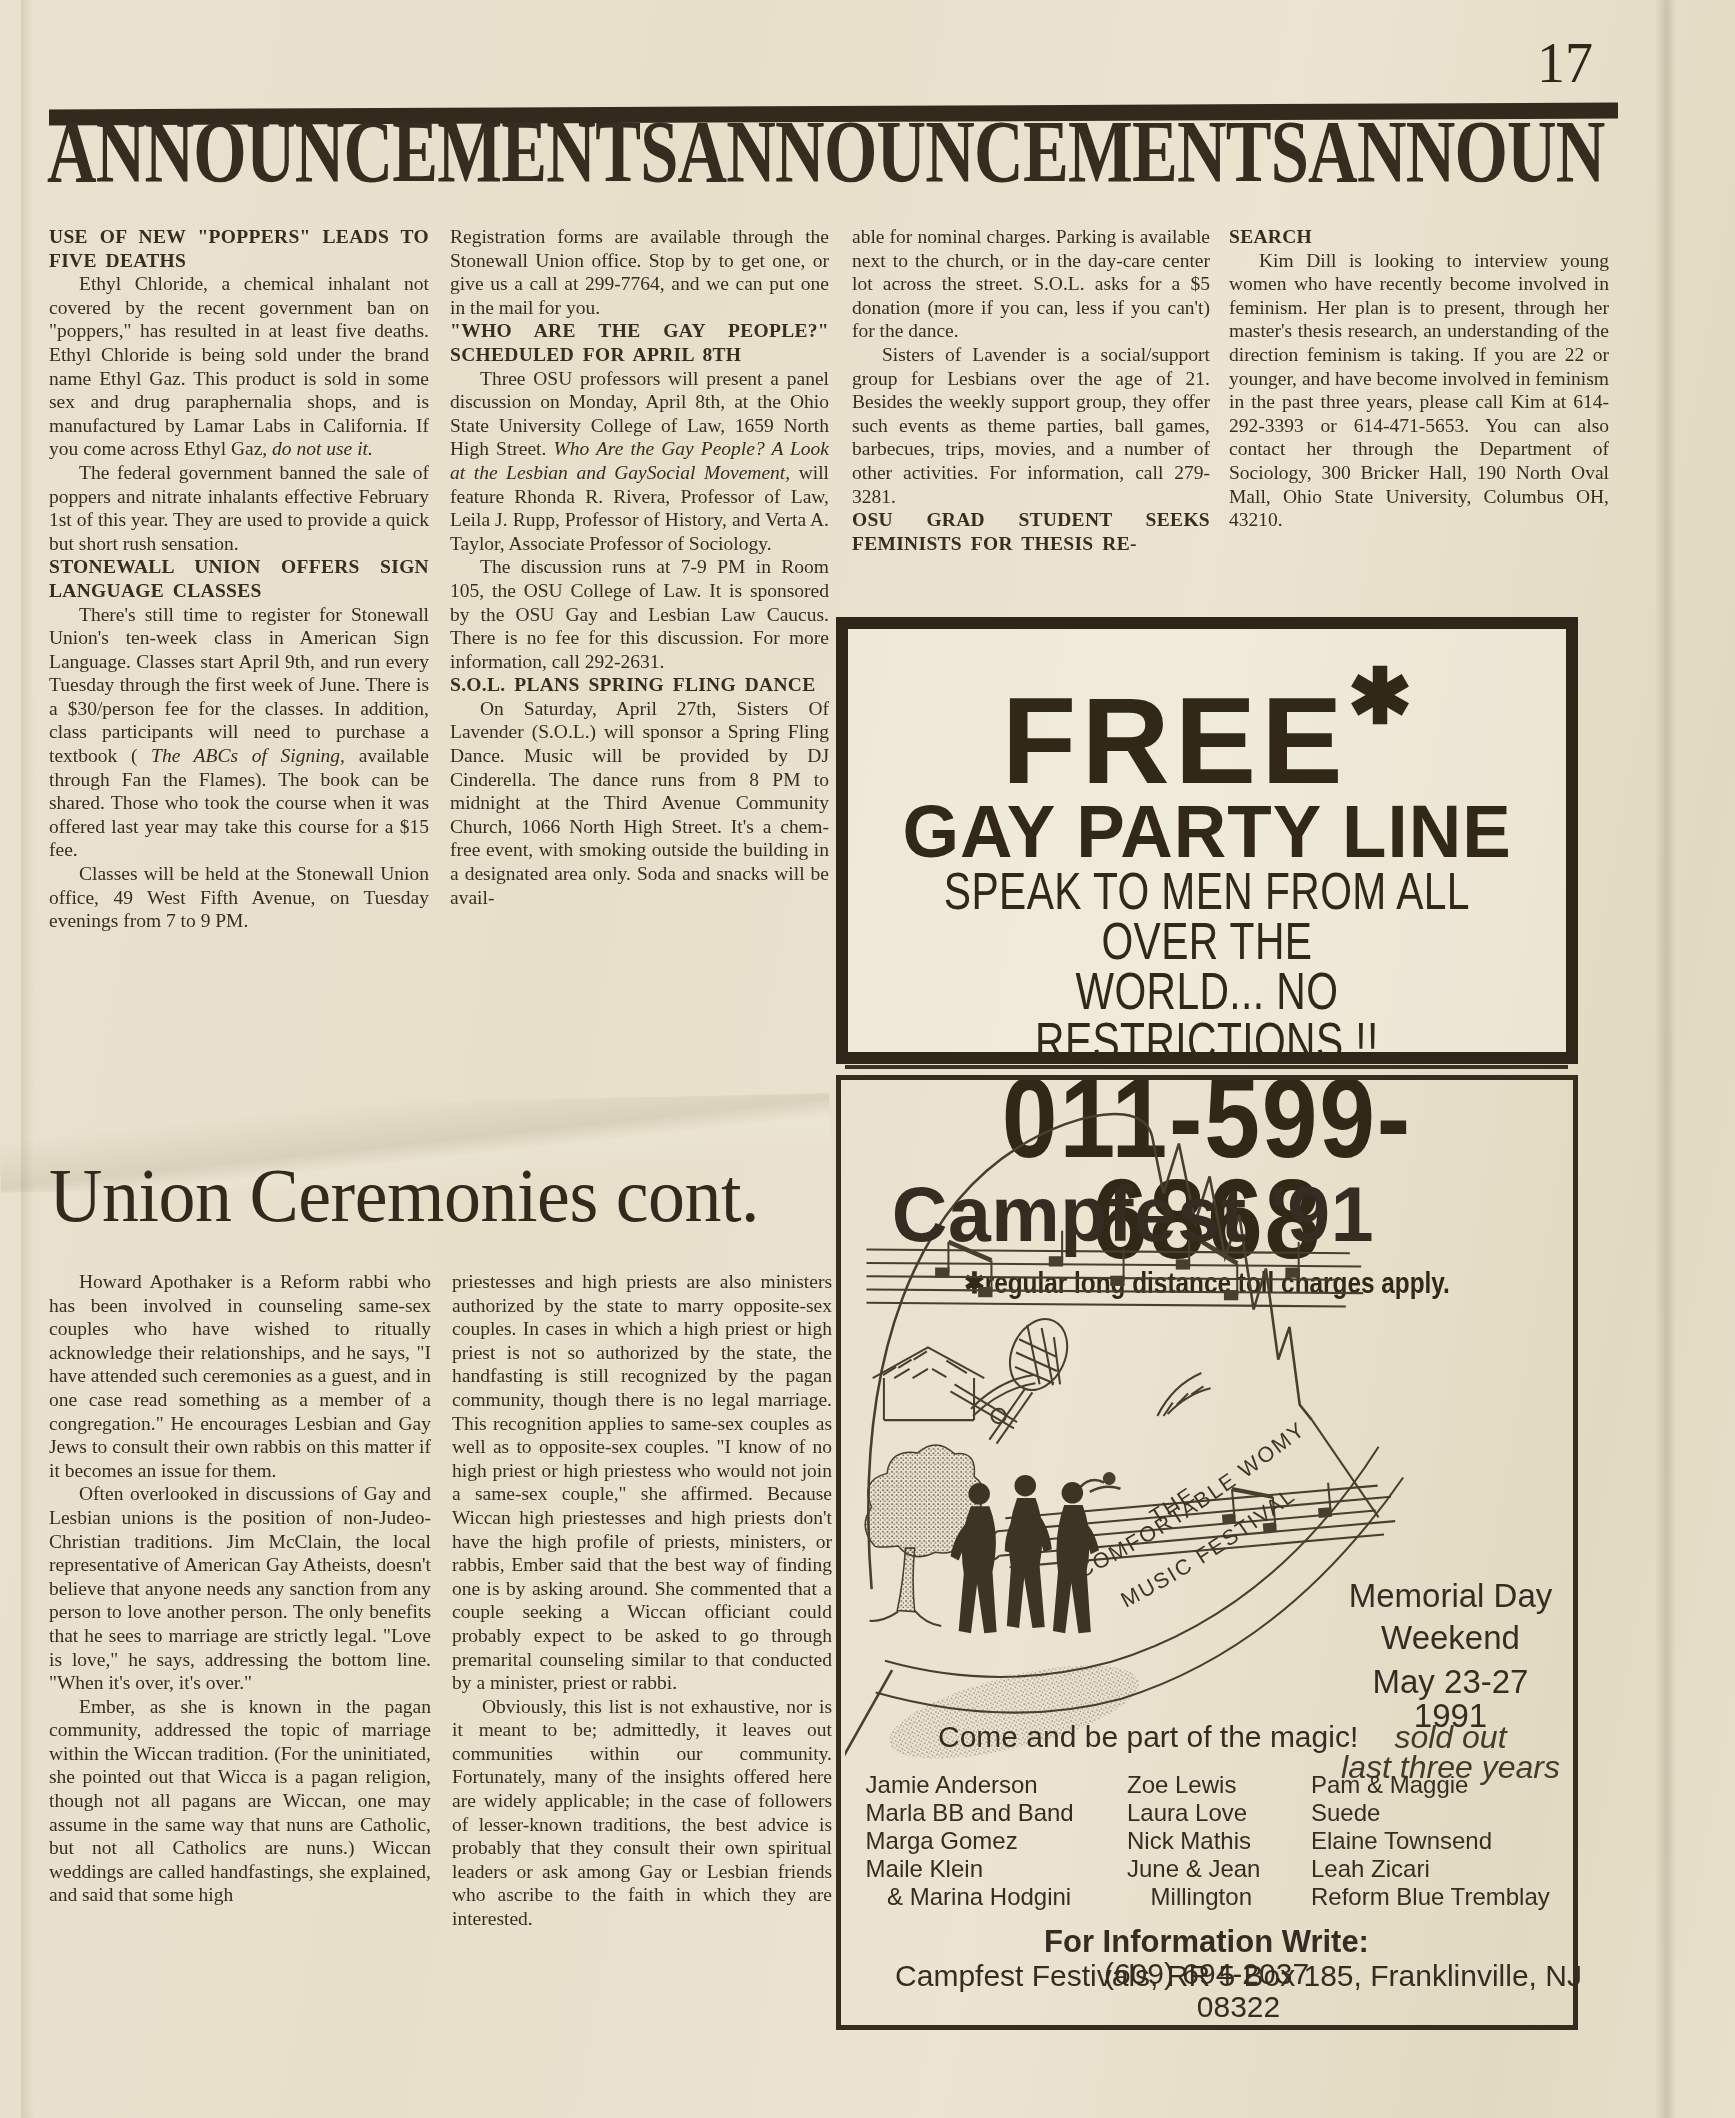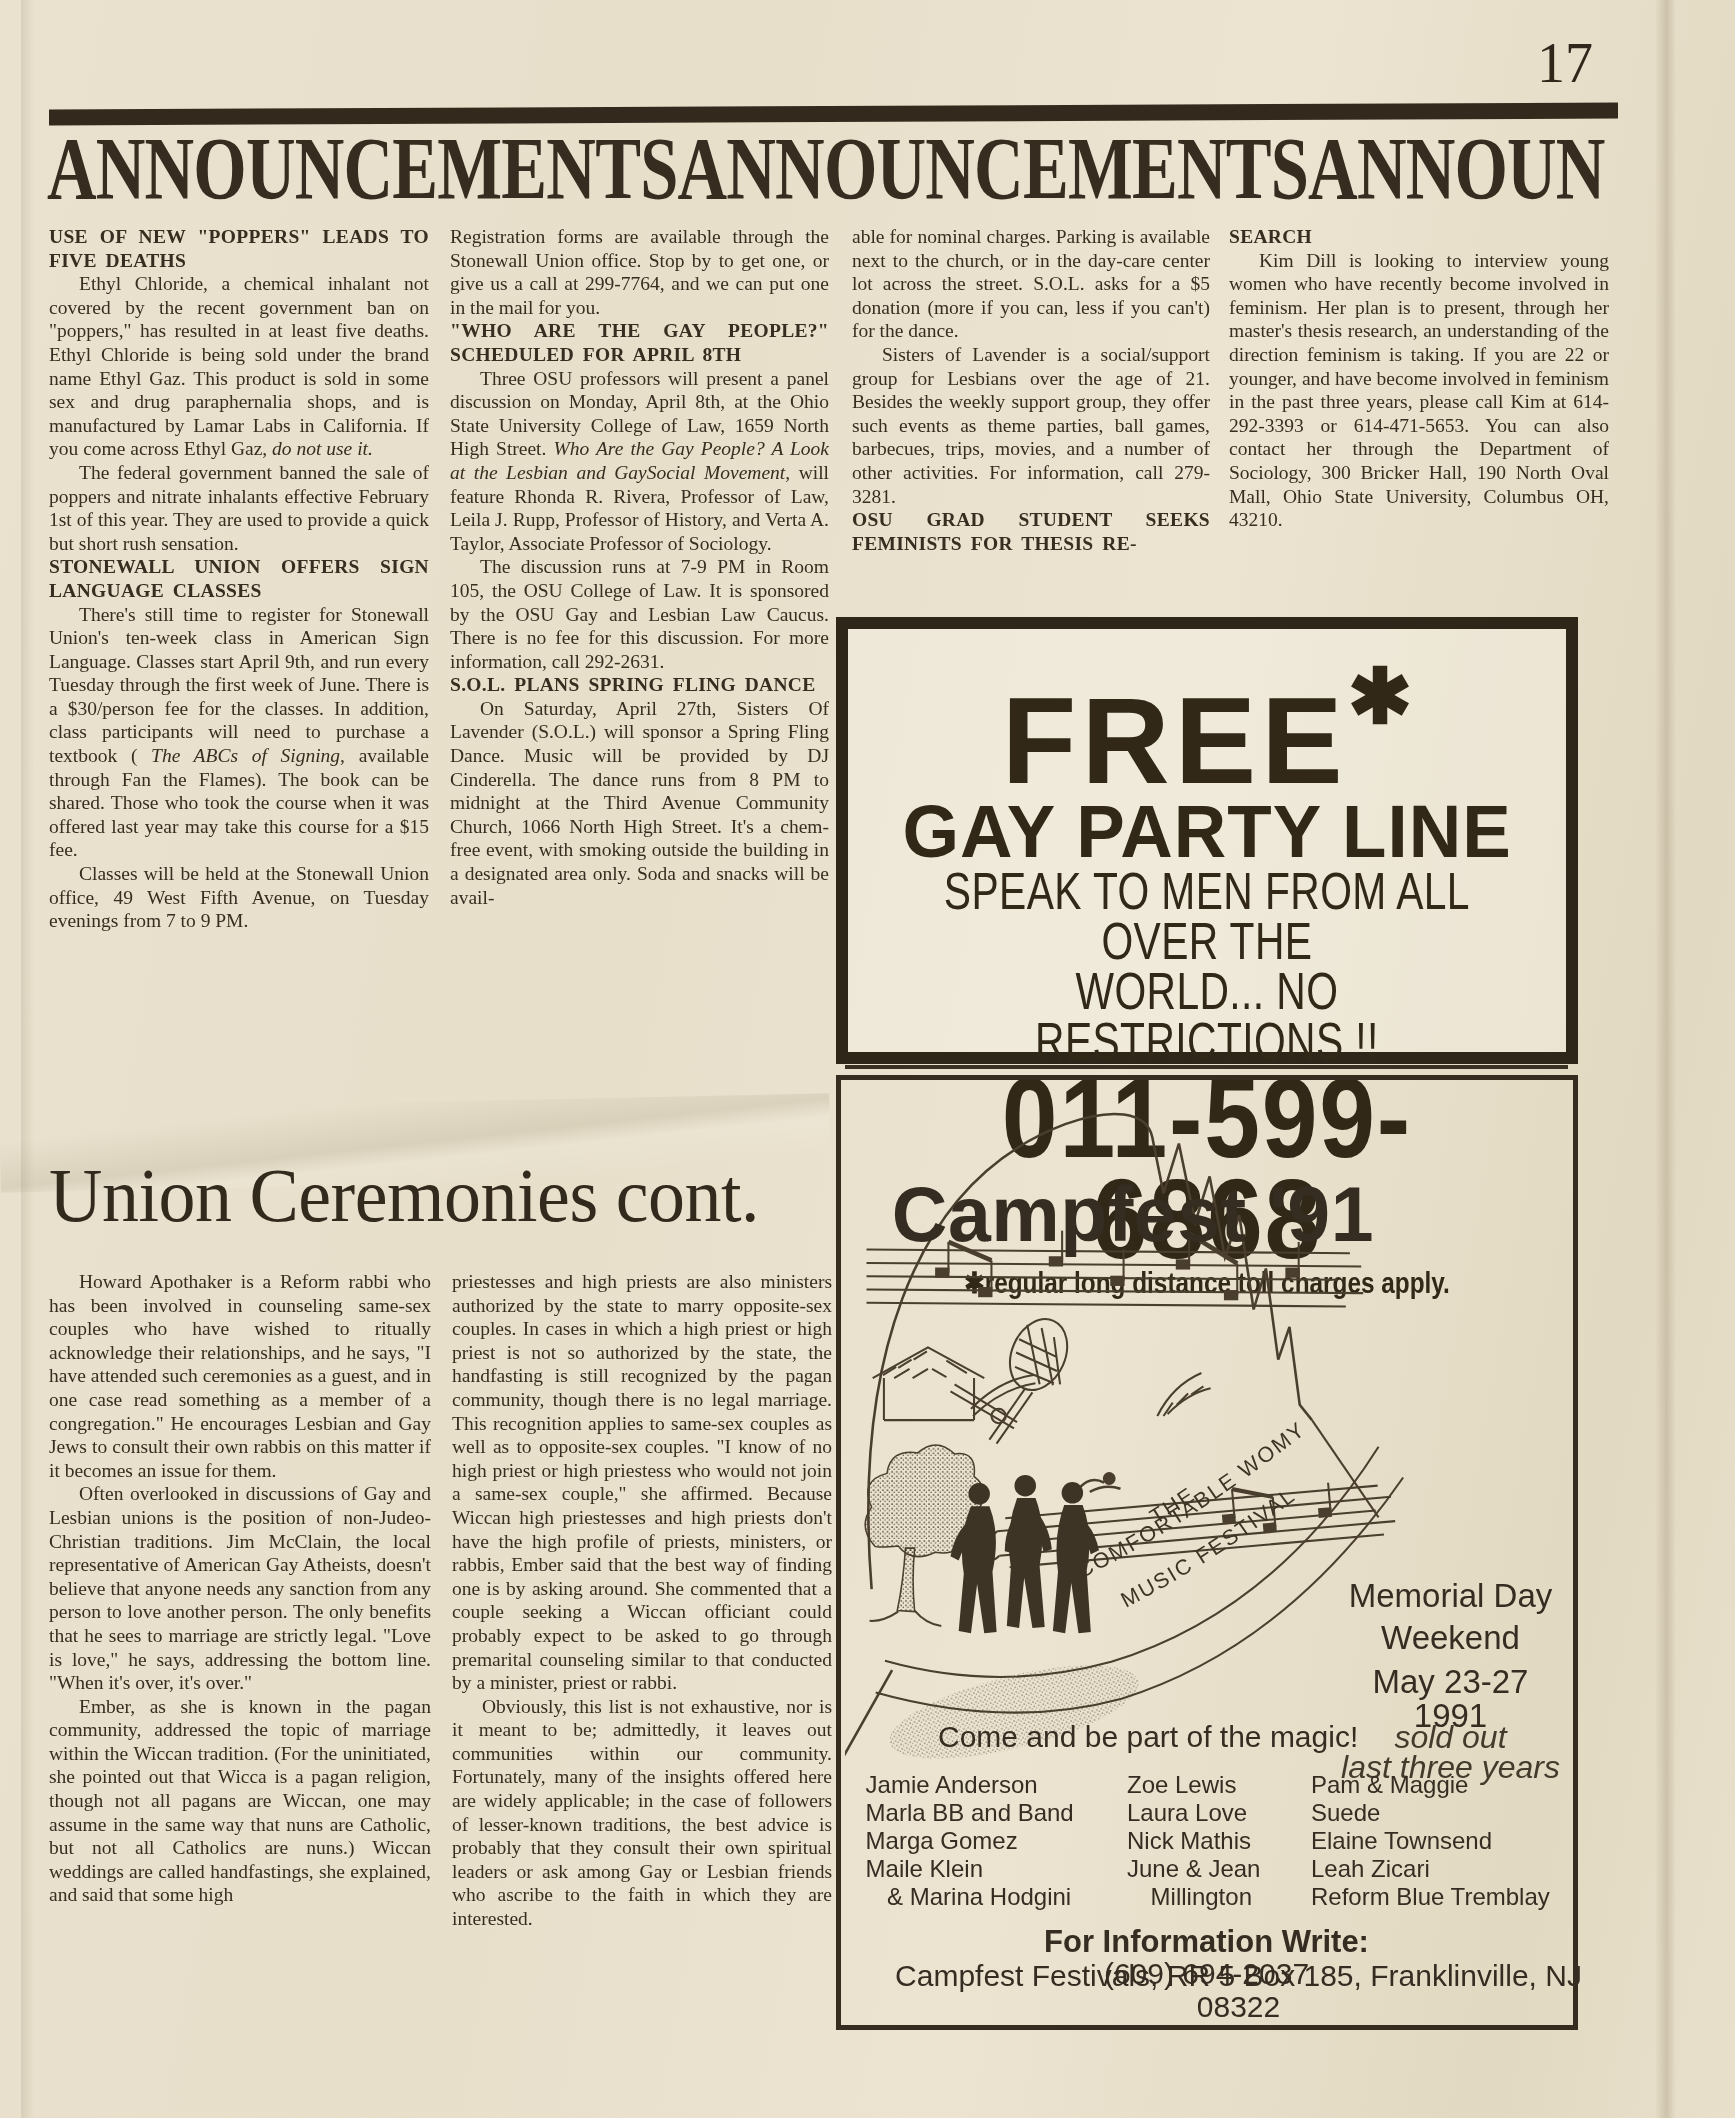--- a/index.html
+++ b/index.html
@@ -11,21 +11,21 @@
   .crease{position:absolute;pointer-events:none;}
   #edge-shadow{right:60px;top:0;width:21.5px;height:2119px;
     background:linear-gradient(90deg,rgba(94,76,48,0) 0%,rgba(94,76,48,.18) 55%,rgba(94,76,48,0) 100%);}
   #fold-1{left:0;top:1102px;width:830px;height:82px;
     background:linear-gradient(175deg,rgba(90,72,45,0) 20%,rgba(90,72,45,.10) 50%,rgba(255,255,250,.12) 62%,rgba(90,72,45,0) 85%);transform:rotate(-1.2deg);}
   #fold-2{left:20.5px;top:0;width:13.3px;height:2119px;
     background:linear-gradient(90deg,rgba(90,72,45,.12),rgba(90,72,45,0));}
 
   #page-number{position:absolute;left:1537px;top:35px;font-size:56px;line-height:56px;color:#30271b;}
   #top-bar{position:absolute;left:49px;top:106px;width:1569px;height:16px;background:#33291d;transform:rotate(-.25deg);}
-  #masthead-clip{position:absolute;left:47px;top:133px;width:1584px;height:73px;overflow:hidden;white-space:nowrap;}
+  #masthead-clip{position:absolute;left:47px;top:116px;width:1584px;height:73px;overflow:hidden;white-space:nowrap;}
   #masthead-clip span{display:inline-block;font-weight:bold;font-size:88px;line-height:72px;
     transform:scaleX(.78);transform-origin:left center;letter-spacing:-1px;color:#362c1f;}
 
   .textcol{position:absolute;text-align:justify;font-size:19.5px;line-height:23.6px;}
   .textcol p{margin:0;}
   .textcol .ind{text-indent:30px;}
   .sh{font-weight:bold;word-spacing:3.6px;letter-spacing:0.3px;margin:21.5px 0 22.5px;text-align:justify;}
   .sh.first{margin-top:0;}
   .it{font-style:italic;}
   #col1{left:49px;  top:225px; width:380px;}

